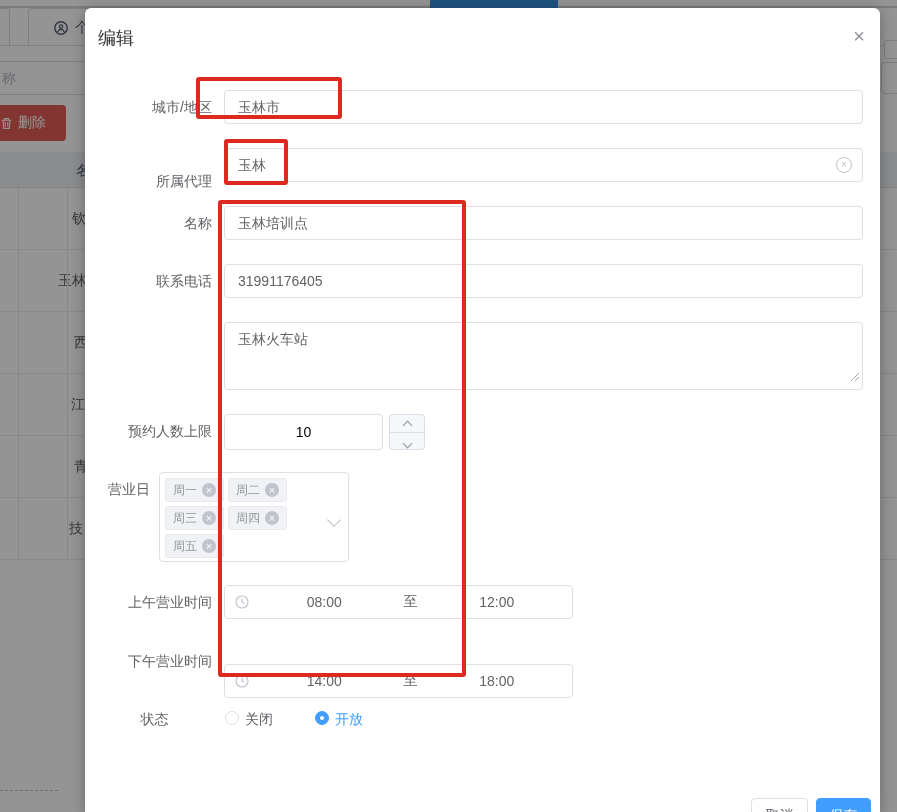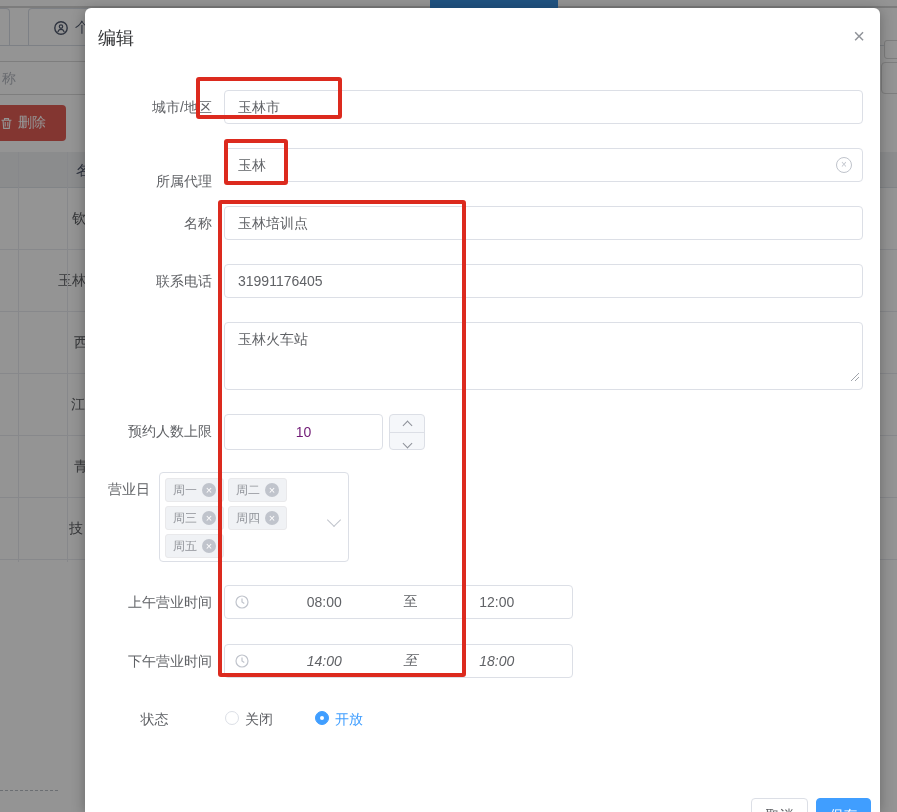--- a/index.html
+++ b/index.html
@@ -41,21 +41,21 @@
            box-sizing:border-box;background:#fff;font-size:14px;color:#606266;line-height:32px;
            padding:0 13px;}
   .f-area{left:139px;width:639px;height:68px;border:1px solid #dcdfe6;border-radius:4px;
           box-sizing:border-box;background:#fff;font-size:14px;color:#606266;
           padding:6px 13px;line-height:20px;}
   .grip{position:absolute;right:2px;bottom:2px;}
   .clear-ic{position:absolute;right:10px;top:8px;width:16px;height:16px;border:1px solid #c0c4cc;
             border-radius:50%;box-sizing:border-box;color:#c0c4cc;font-size:10px;line-height:13px;
             text-align:center;cursor:pointer;}
   .num-input{left:139px;top:0;width:159px;height:36px;border:1px solid #dcdfe6;border-radius:4px;
-             box-sizing:border-box;text-align:center;line-height:34px;font-size:14px;color:#701a75;}
+             box-sizing:border-box;text-align:center;line-height:34px;font-size:14px;color:#000000;}
   .stepper{left:304px;top:0;width:36px;height:36px;border:1px solid #dcdfe6;border-radius:4px;
            box-sizing:border-box;background:#f5f7fa;overflow:hidden;}
   .step-btn{position:absolute;left:0;width:100%;height:17px;cursor:pointer;}
   .step-up{top:0;border-bottom:1px solid #dcdfe6;}
   .step-dn{top:18px;}
   .chev{display:inline-block;width:6px;height:6px;border-right:1.5px solid #8d9199;
         border-bottom:1.5px solid #8d9199;}
   .chev.up{transform:rotate(-135deg);margin-top:6px;}
   .chev.dn{transform:rotate(45deg);margin-top:2px;}
   .step-btn{text-align:center;}
@@ -229,21 +229,21 @@
             <circle cx="7" cy="7" r="6" stroke="#c0c4cc" stroke-width="1.2"></circle>
             <path d="M7 3.6V7l2.3 1.5" stroke="#c0c4cc" stroke-width="1.2"></path>
           </svg>
       </span>
       <span class="t">08:00</span>
       <span class="sep">至</span>
       <span class="t">12:00</span>
     </div>
 
     <div class="abs f-label" style="top:636px;">下午营业时间</div>
-    <div class="abs time-input" style="top:636px;font-style:italic;">
+    <div class="abs time-input" style="top:656px;">
       <span class="clk">
         <svg width="14" height="14" viewBox="0 0 14 14" fill="none">
             <circle cx="7" cy="7" r="6" stroke="#c0c4cc" stroke-width="1.2"></circle>
             <path d="M7 3.6V7l2.3 1.5" stroke="#c0c4cc" stroke-width="1.2"></path>
           </svg>
       </span>
       <span class="t">14:00</span>
       <span class="sep">至</span>
       <span class="t">18:00</span>
     </div>

